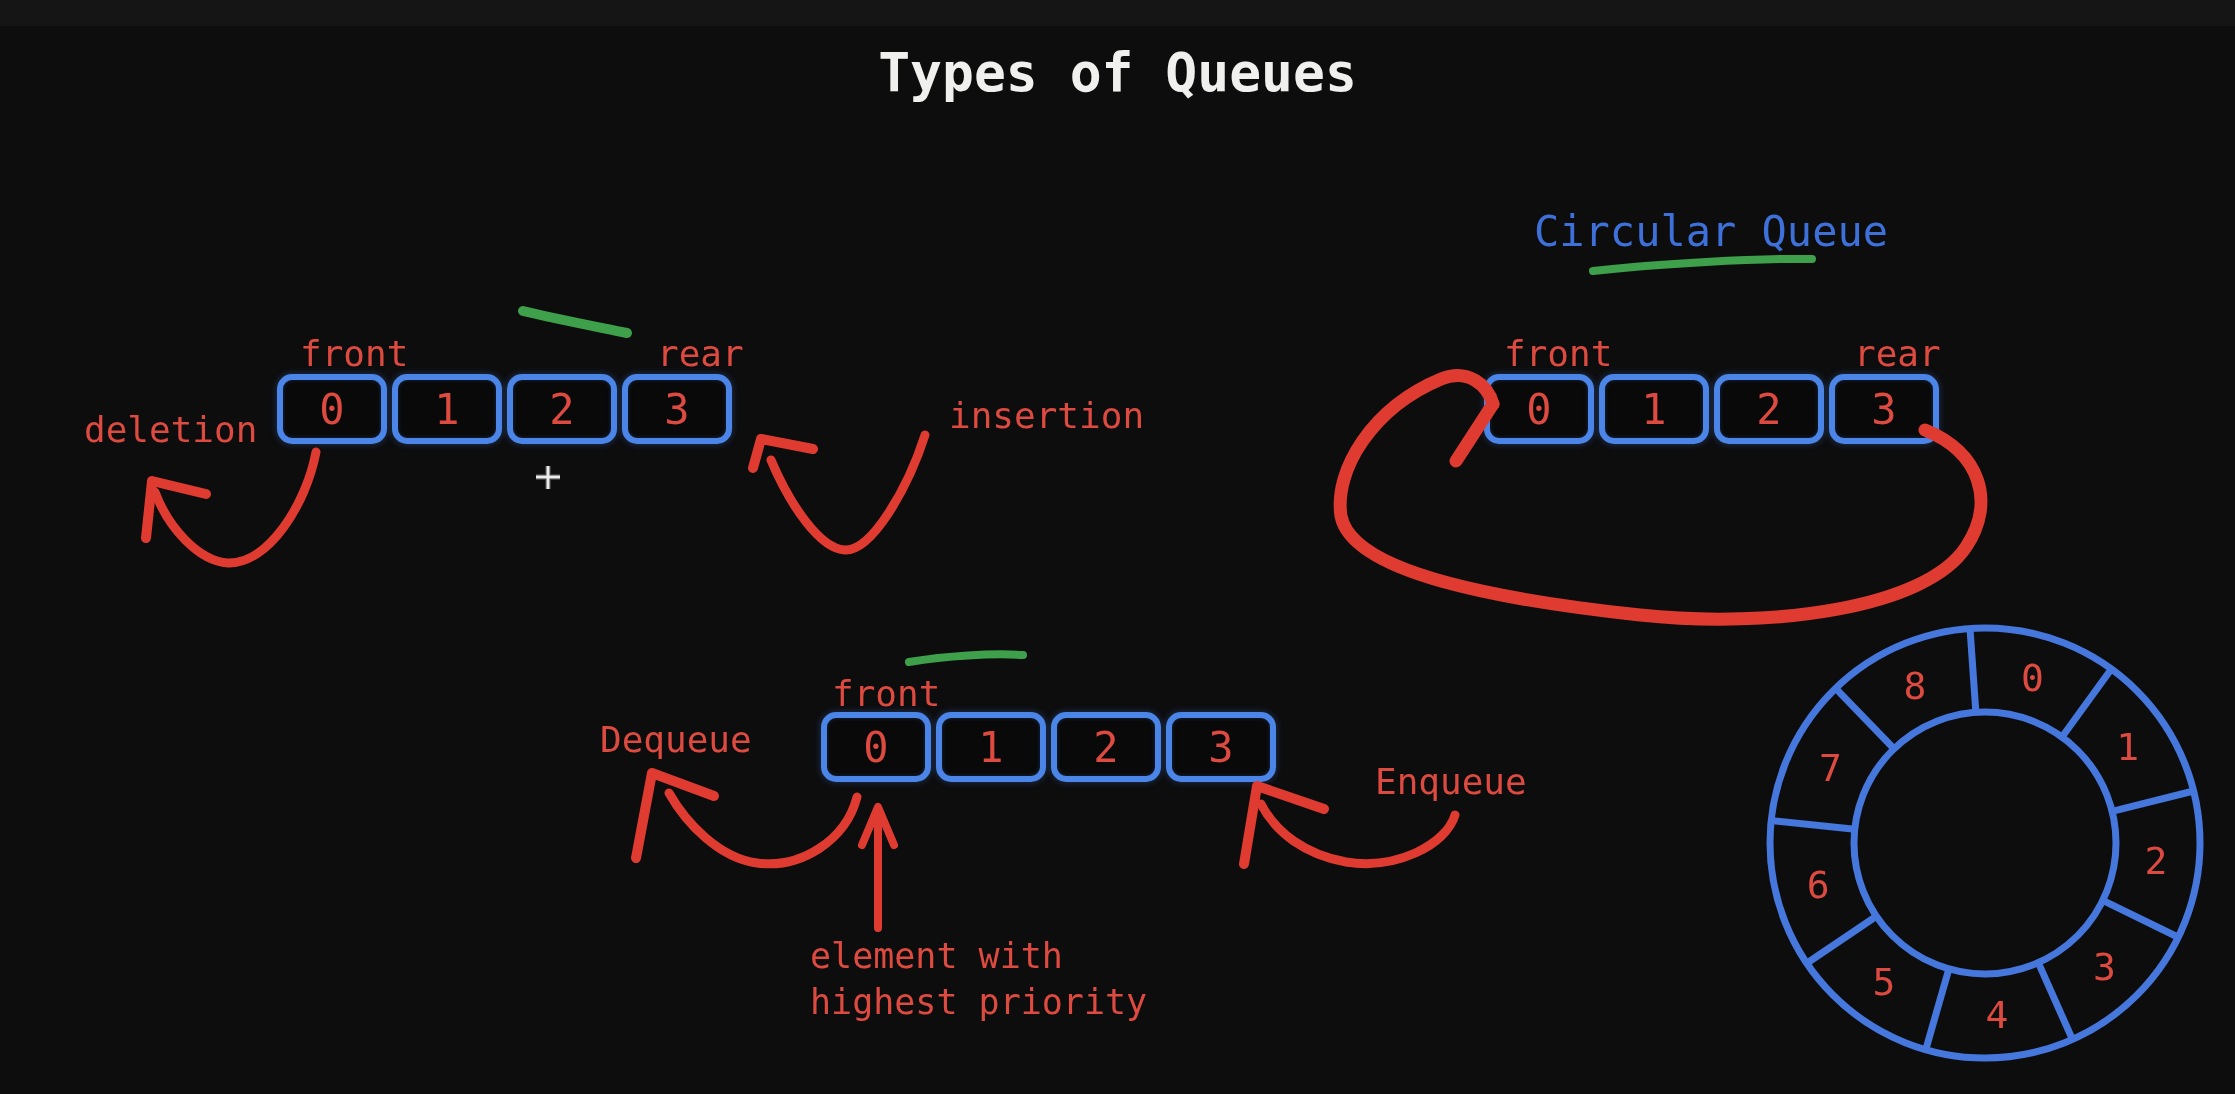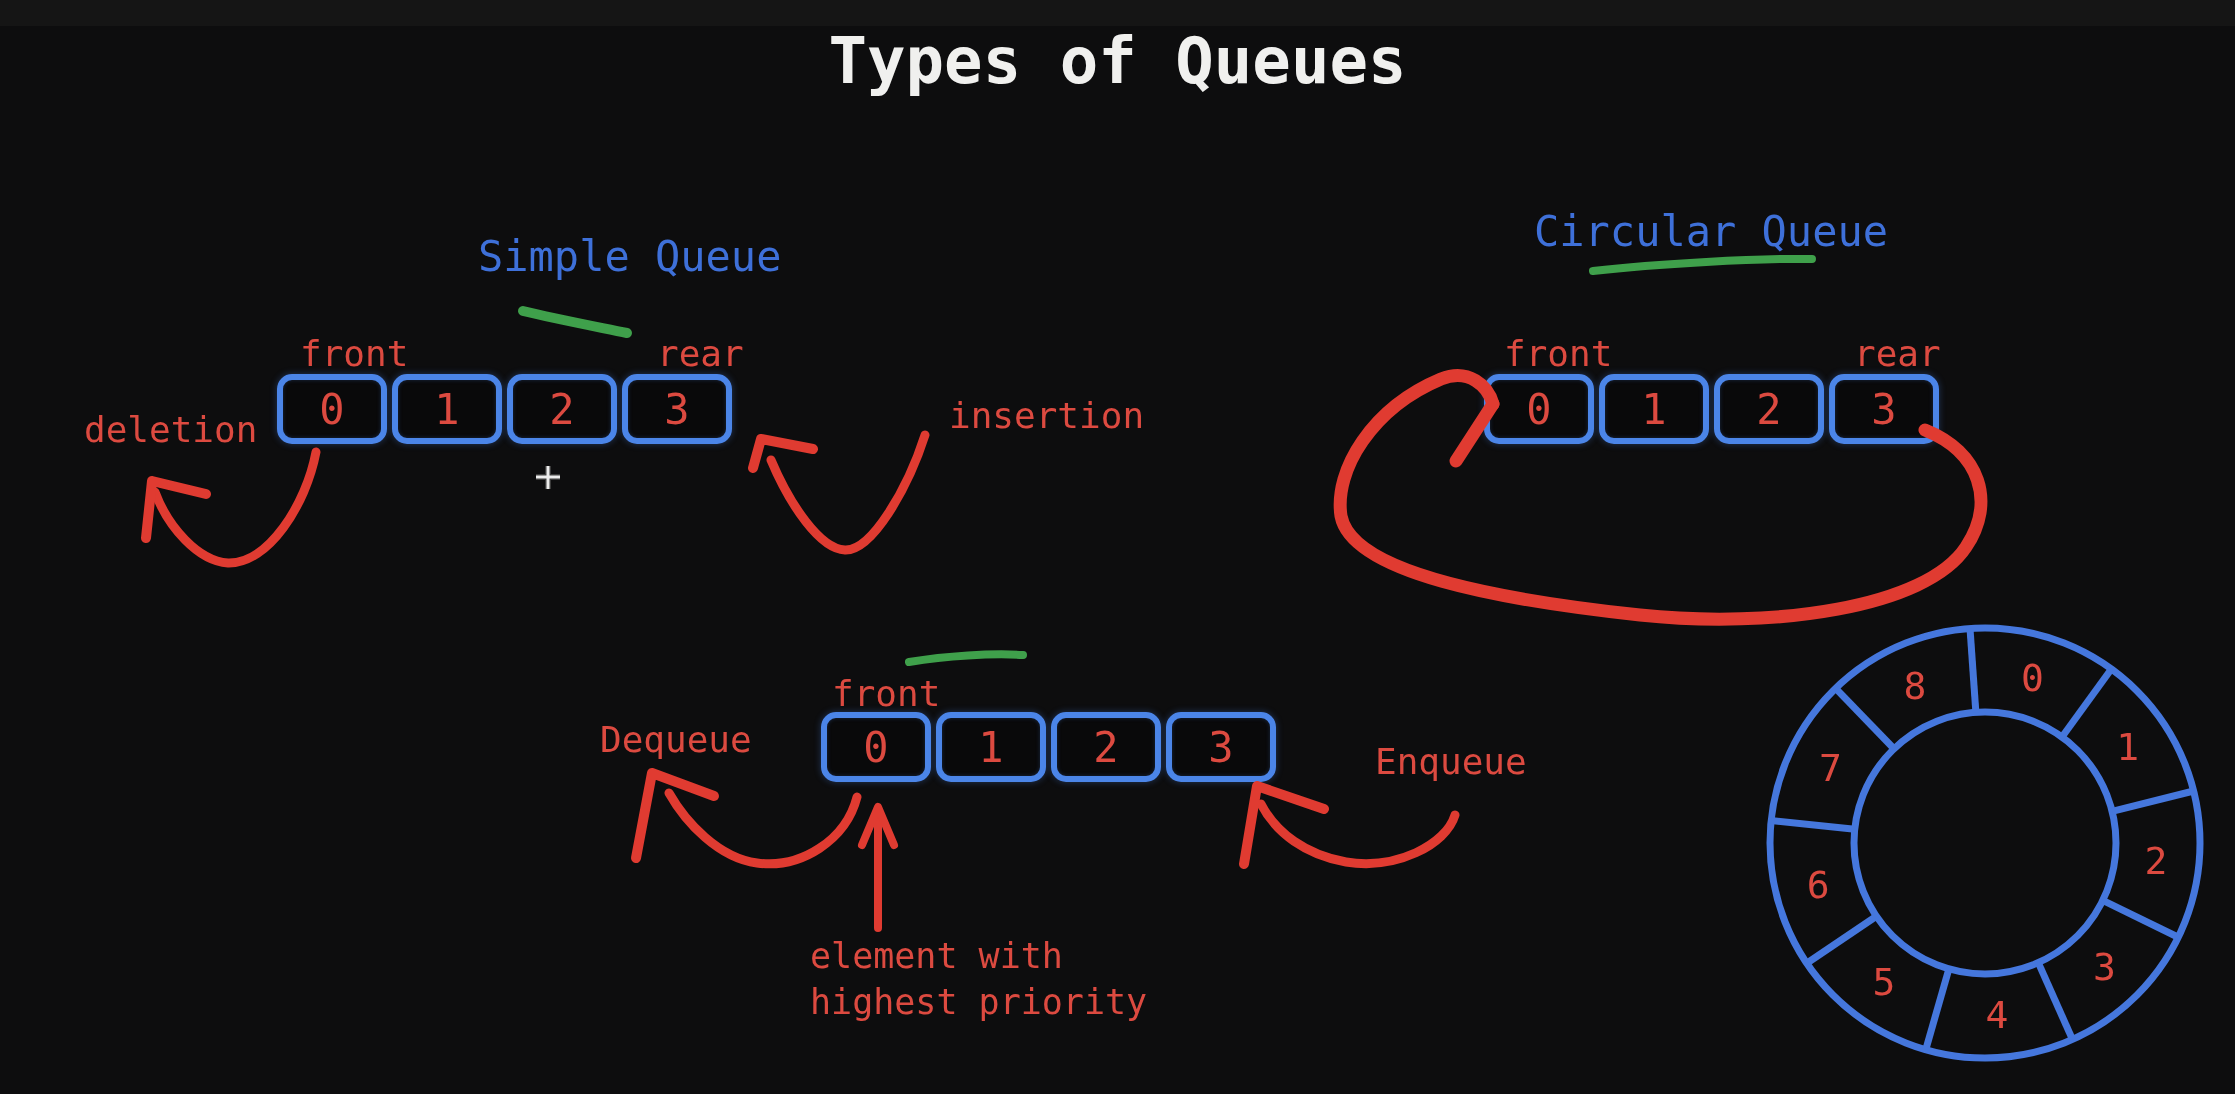--- a/index.html
+++ b/index.html
@@ -5,22 +5,22 @@
   :root{
     --c-background:#0d0d0e; --c-band:#151515; --c-title:#f0f0ee;
     --c-heading_blue:#3e70d9; --c-box_blue:#4b85e8; --c-ring_blue:#4577dd;
     --c-red:#dc4a40; --c-arrow_red:#e03b31; --c-green:#3fa04b;
   }
   *{margin:0;padding:0;box-sizing:border-box}
   html,body{background:#000}
   .stage{position:relative;width:2235px;height:1094px;background:var(--c-background);
     overflow:hidden;font-family:"DejaVu Sans Mono",monospace;}
   .topband{position:absolute;left:0;top:0;width:2235px;height:26px;background:var(--c-band)}
-  .title{position:absolute;top:24px;left:50%;transform:translateX(-50%);
-    font-size:64px;font-weight:bold;color:var(--c-title);white-space:nowrap}
+  .title{position:absolute;top:42px;left:50%;transform:translateX(-50%);
+    font-size:53px;font-weight:bold;color:var(--c-title);white-space:nowrap}
   .heading{position:absolute;font-size:42px;color:var(--c-heading_blue);white-space:nowrap}
   .h-simple{left:478px;top:232px}
   .h-circular{left:1534px;top:207px}
   .h-priority{left:887px;top:604px}
   .rlabel{position:absolute;font-size:36px;line-height:32px;color:var(--c-red);white-space:nowrap}
   .qrow{position:absolute;display:flex;gap:5px}
   .row-simple{left:277px;top:374px}
   .row-circular{left:1484px;top:374px}
   .row-priority{left:821px;top:712px}
   .cell{width:110px;height:70px;border:6px solid var(--c-box_blue);border-radius:15px;
@@ -37,34 +37,33 @@
   .cursor{stroke:#ececec;stroke-width:3}
 </style>
 </head>
 <body>
 
 <div class="stage">
   <div class="topband"></div>
 
   <div class="title">Types of Queues</div>
 
-  <div class="heading h-simple">Simple Queue</div>
   <div class="heading h-circular">Circular Queue</div>
 
   <div class="rlabel" style="left:300px;top:338px">front</div>
   <div class="rlabel" style="left:657px;top:338px">rear</div>
   <div class="rlabel" style="left:84px;top:414px">deletion</div>
   <div class="rlabel" style="left:949px;top:400px">insertion</div>
 
   <div class="rlabel" style="left:1504px;top:338px">front</div>
   <div class="rlabel" style="left:1854px;top:338px">rear</div>
 
   <div class="rlabel" style="left:832px;top:678px">front</div>
   <div class="rlabel" style="left:600px;top:724px">Dequeue</div>
-  <div class="rlabel" style="left:1375px;top:746px">Enqueue</div>
+  <div class="rlabel" style="left:1375px;top:766px">Enqueue</div>
 
   <div class="caption"><span>element with</span>
 <span>highest priority</span></div>
 
   <div class="qrow row-simple">
       <div class="cell">0</div>
       <div class="cell">1</div>
       <div class="cell">2</div>
       <div class="cell">3</div>
     </div>

